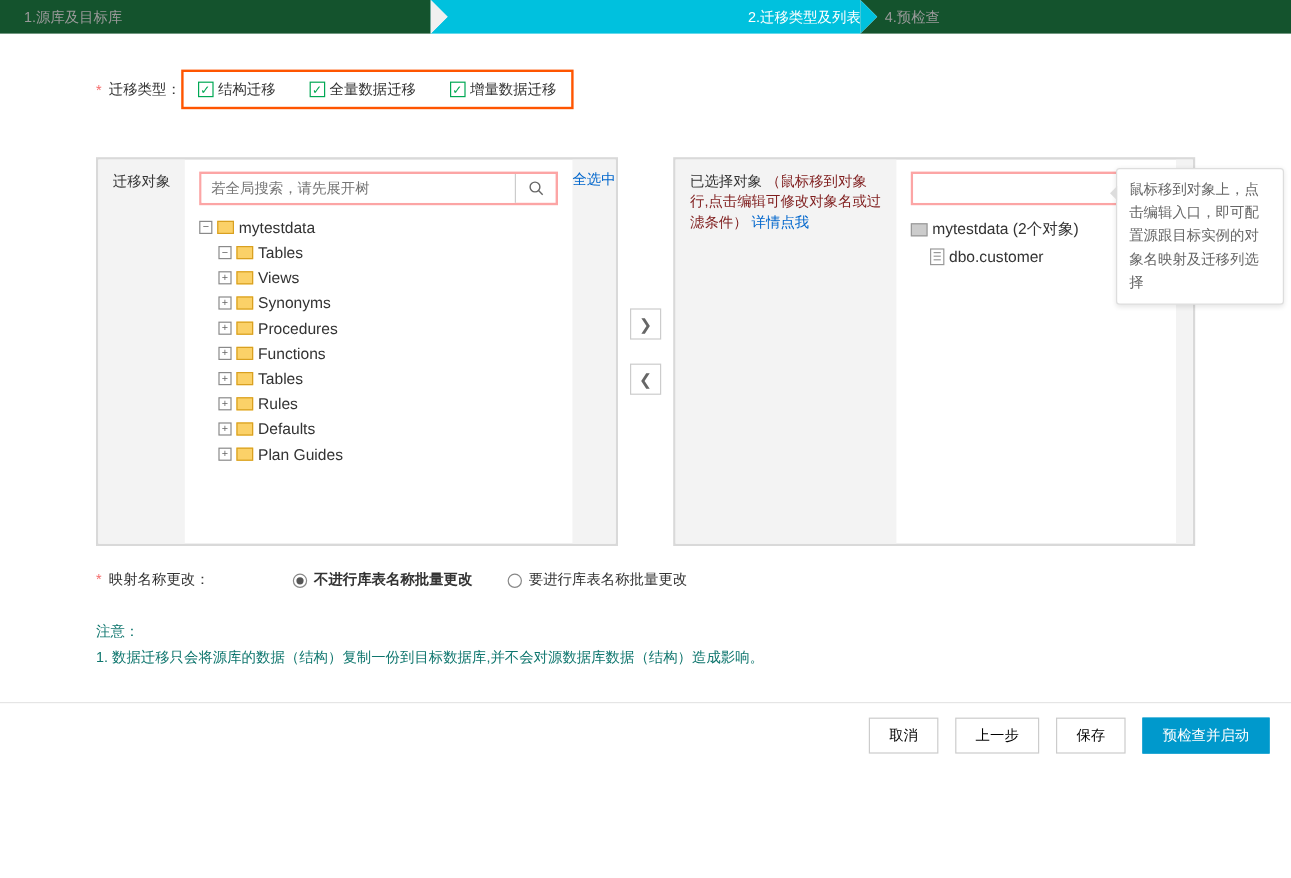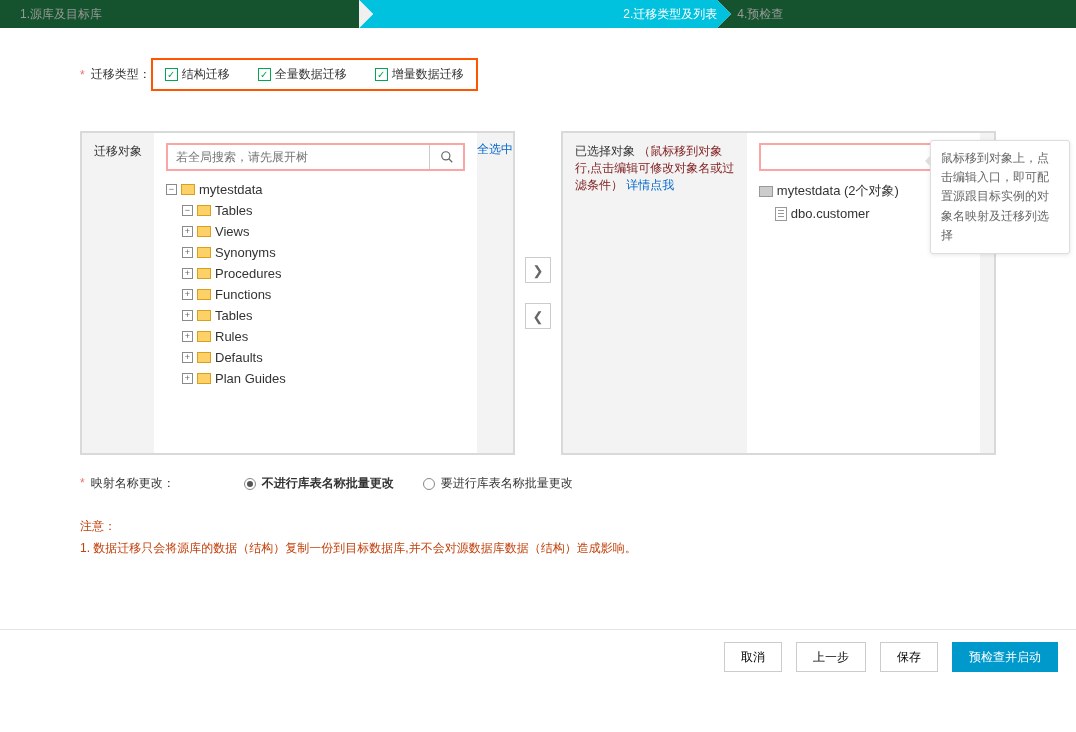--- a/index.html
+++ b/index.html
@@ -42,21 +42,21 @@
 .file-ico::before { content: ""; position: absolute; left: 2px; top: 2px; right: 2px; height: 1px; background: #999; box-shadow: 0 3px 0 #999, 0 6px 0 #999; }
 
 .mid-btns { display: flex; flex-direction: column; justify-content: center; gap: 20px; }
 .arrow-btn { width: 26px; height: 26px; border: 1px solid #ccc; background: #fff; cursor: pointer; display: flex; align-items: center; justify-content: center; color: #666; font-size: 13px; }
 
 .radio-row { margin-bottom: 24px; display: flex; align-items: center; gap: 29px; }
 .radio-opt { display: inline-flex; align-items: center; gap: 6px; }
 .radio { width: 12px; height: 12px; border: 1px solid #888; border-radius: 50%; display: inline-flex; align-items: center; justify-content: center; }
 .radio.checked::after { content: ""; width: 6px; height: 6px; background: #555; border-radius: 50%; }
 
-.notice { color: #c2410c; line-height: 1.8; margin-bottom: 60px; }
+.notice { color: #0f766e; line-height: 1.8; margin-bottom: 16px; }
 
 .footer { border-top: 1px solid #e5e5e5; padding: 12px 18px; display: flex; justify-content: flex-end; gap: 14px; }
 .btn { height: 30px; padding: 0 16px; border: 1px solid #ccc; background: #fff; cursor: pointer; font-size: 12px; }
 .btn.primary { background: #09c; color: #fff; border-color: #09c; }
 
 .tooltip { position: absolute; top: 140px; right: 6px; width: 140px; background: #fff; border: 1px solid #ddd; border-radius: 3px; padding: 8px 10px; font-size: 12px; color: #666; line-height: 1.6; box-shadow: 0 1px 4px rgba(0,0,0,.1); }
 .tooltip::before { content: ""; position: absolute; left: -6px; top: 14px; border-right: 6px solid #ddd; border-top: 6px solid transparent; border-bottom: 6px solid transparent; }
 </style>
 </head>
 <body>

